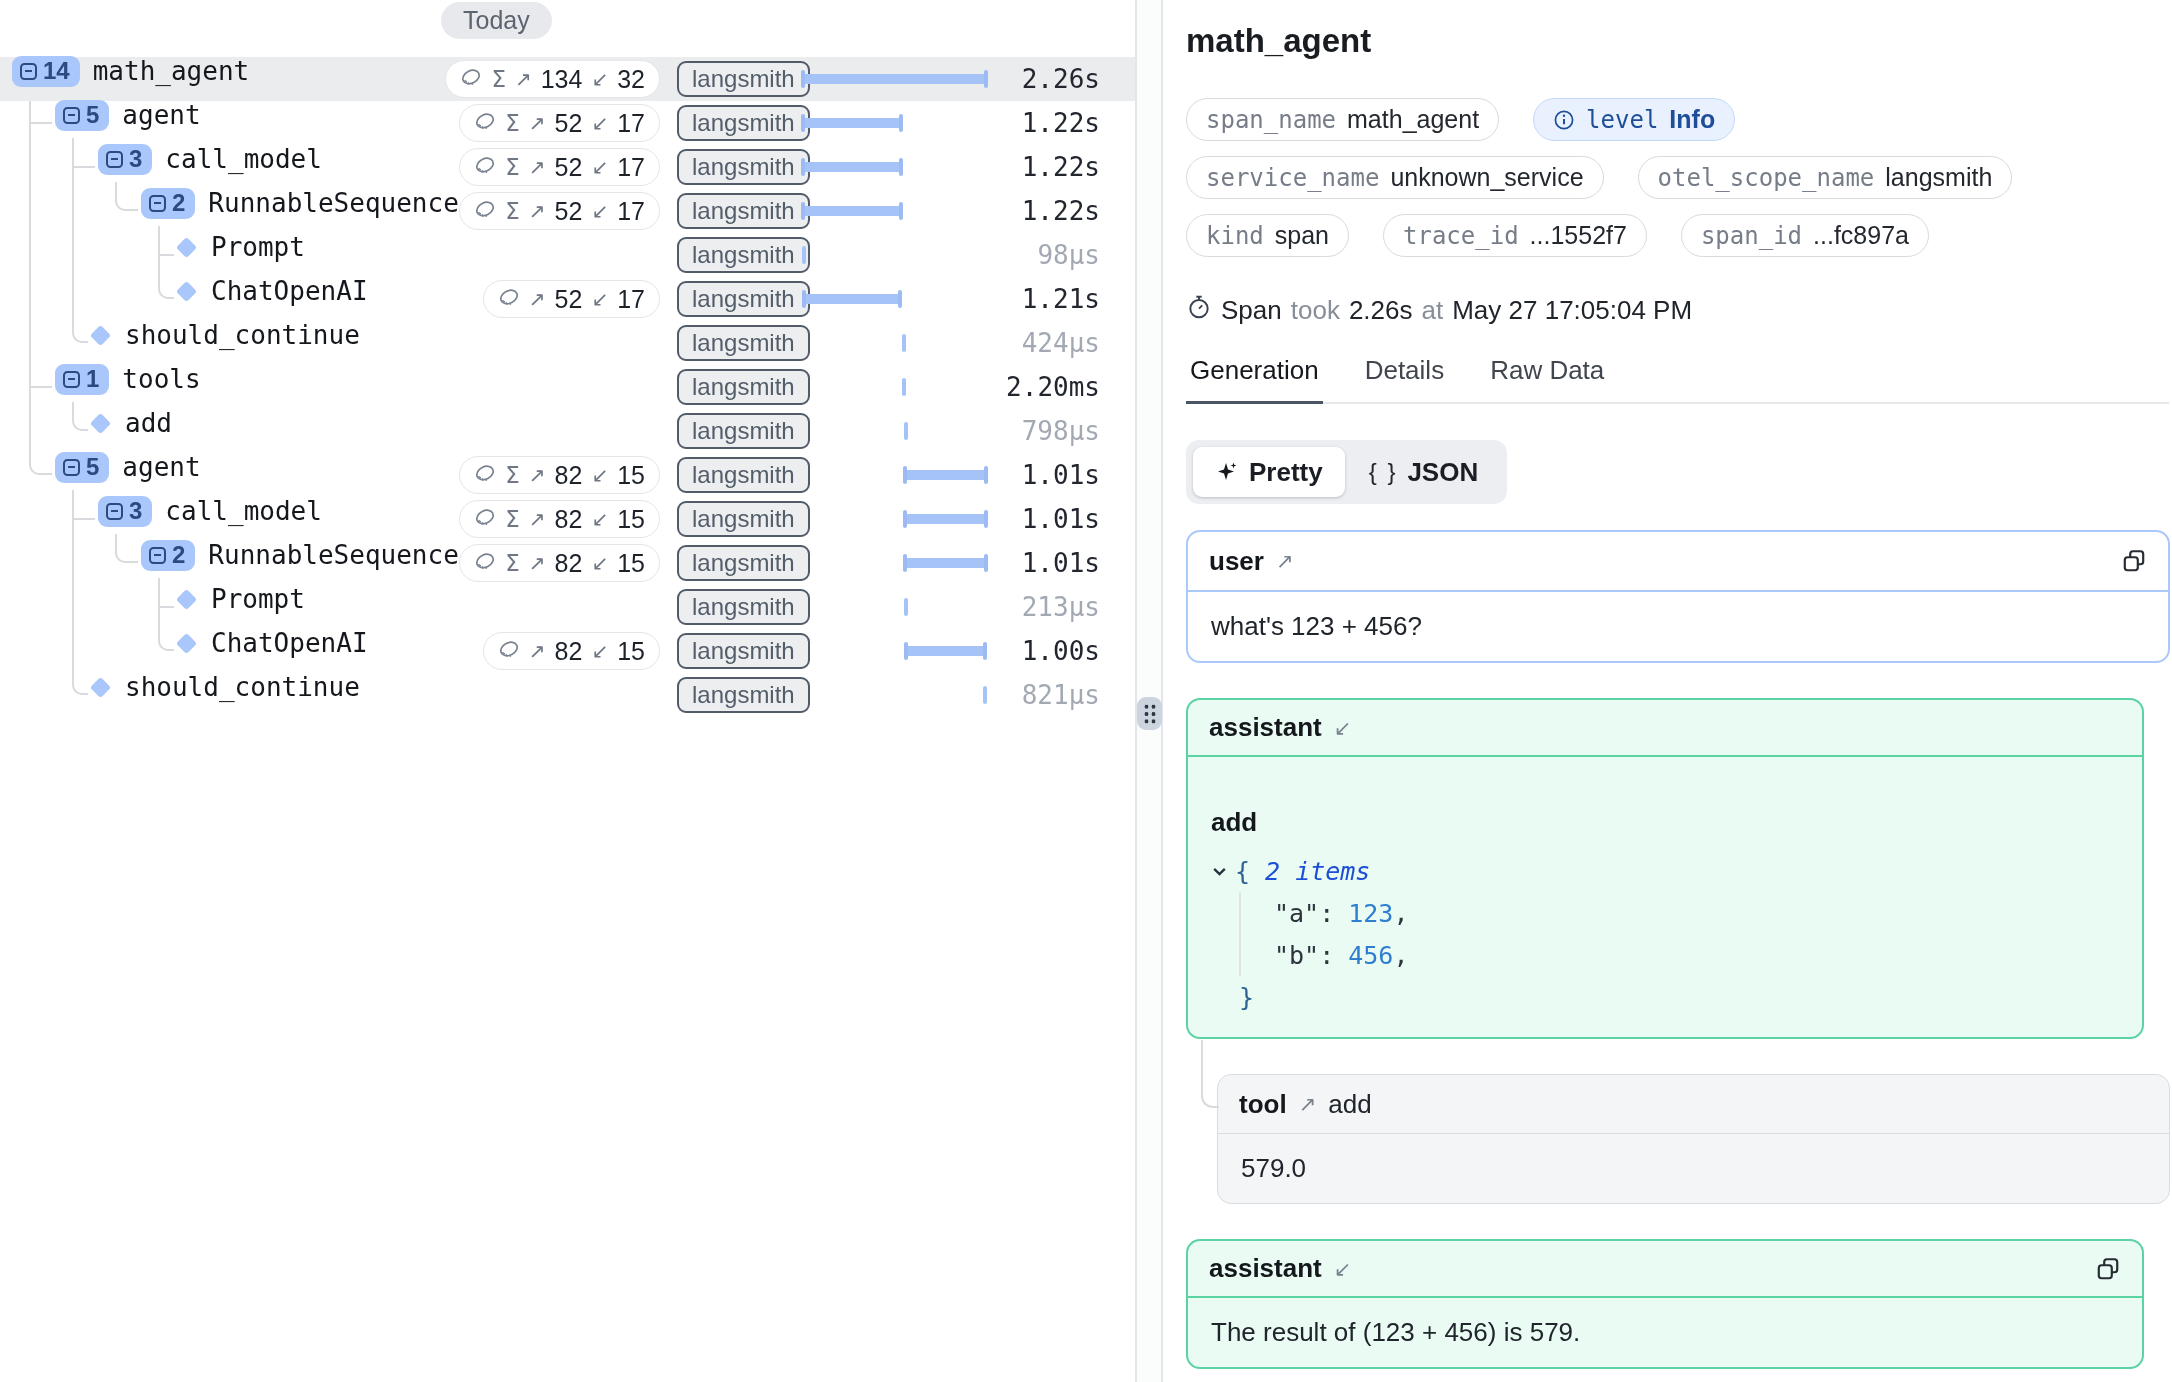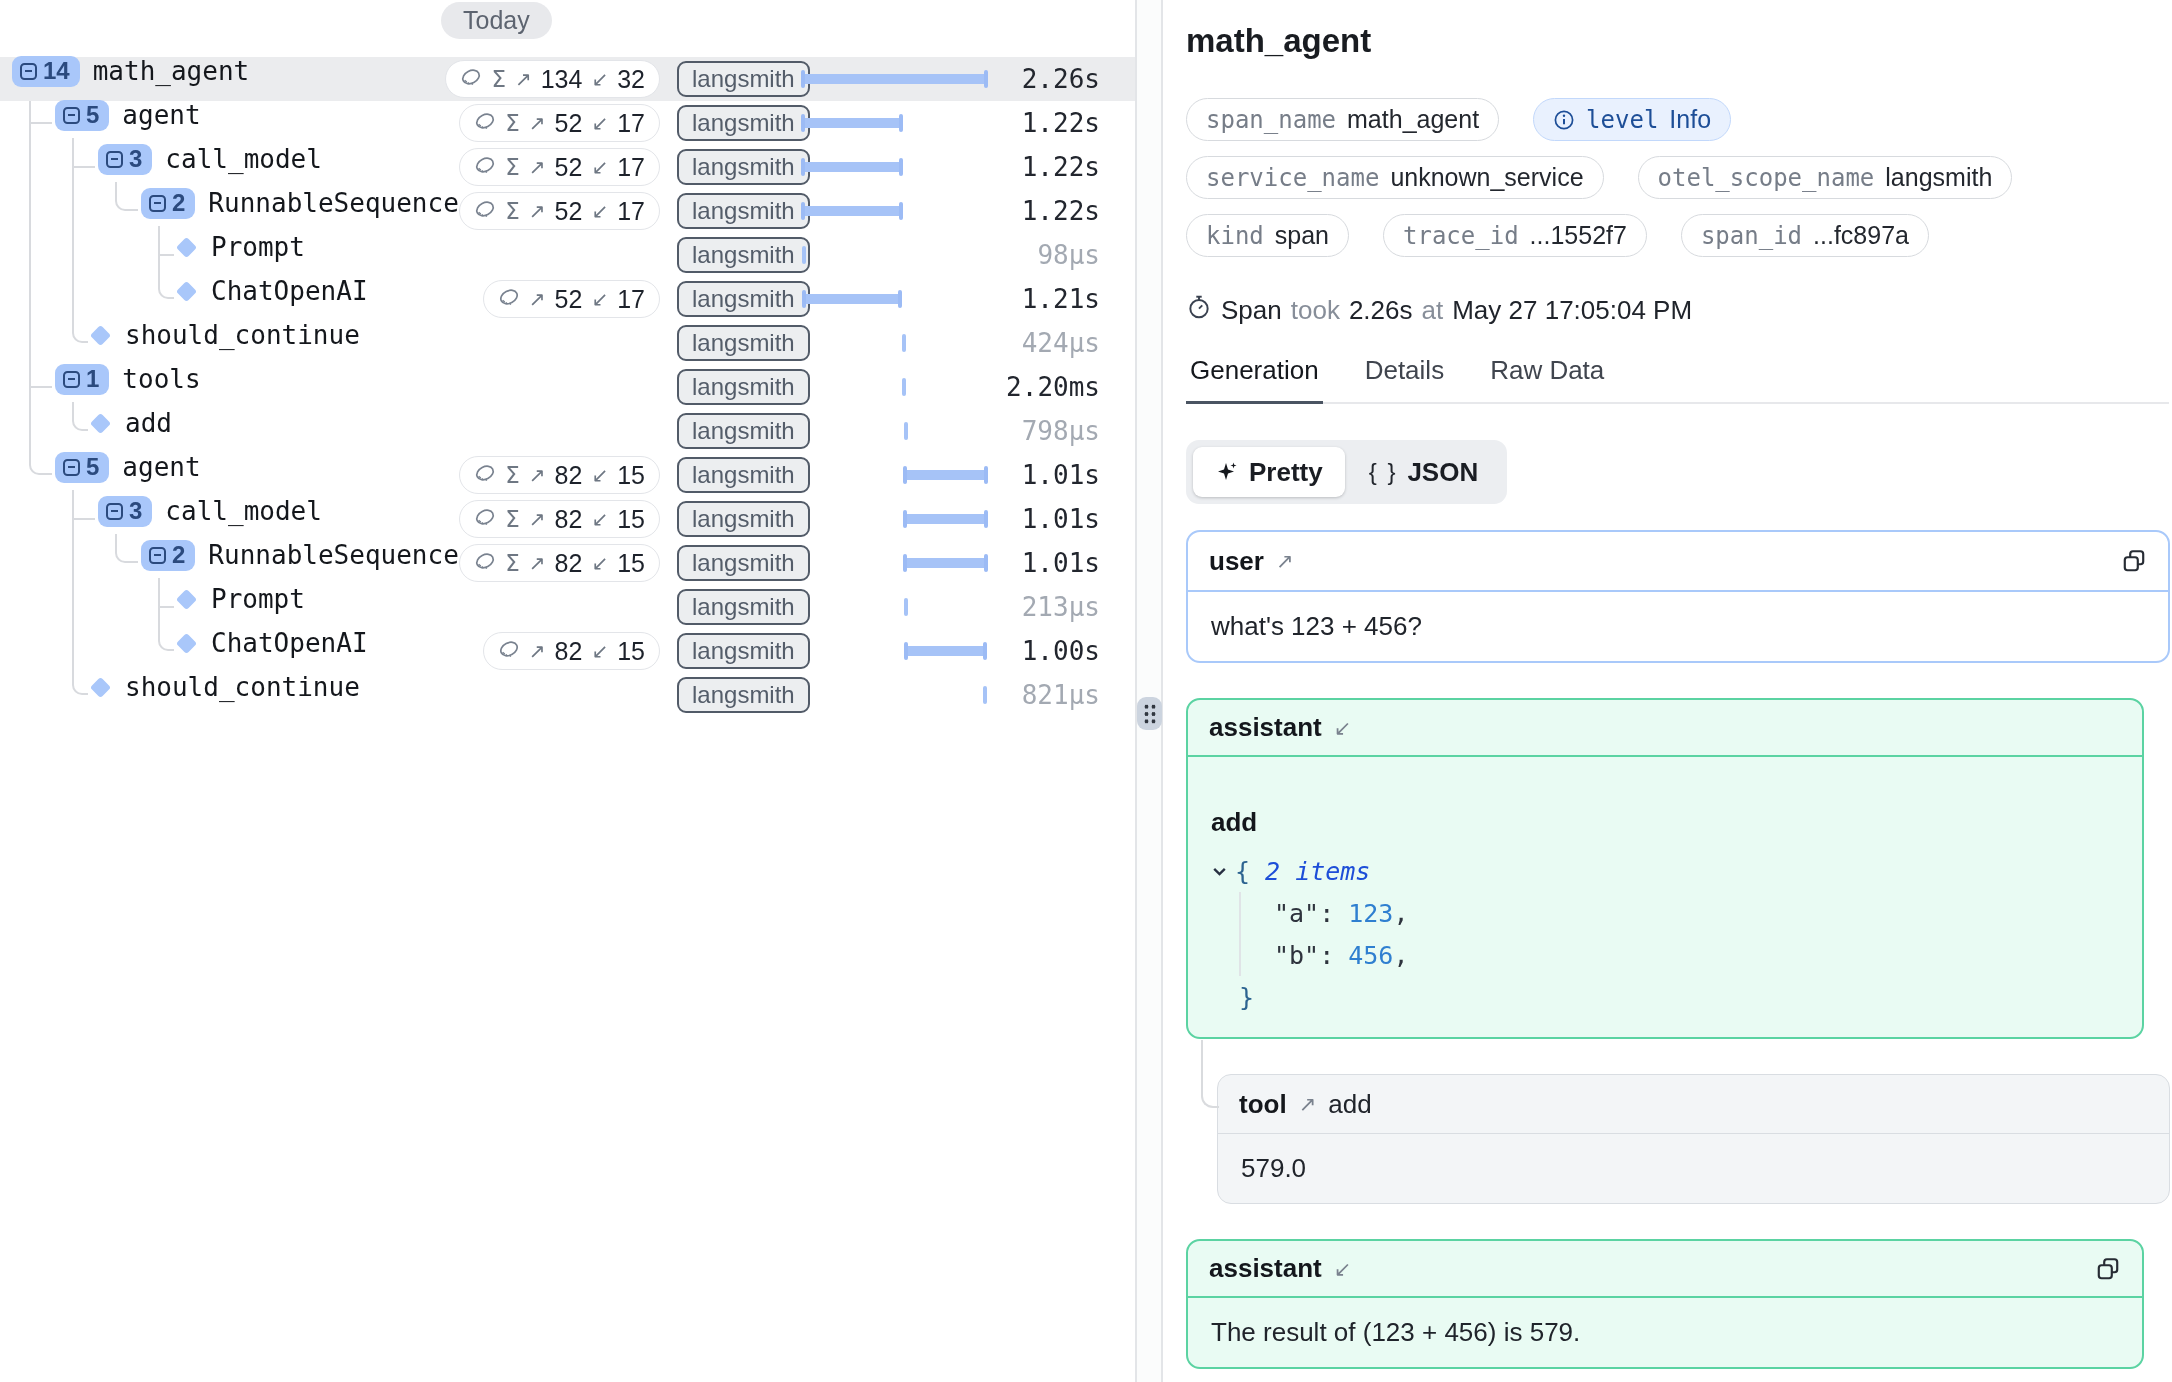--- a/index.html
+++ b/index.html
@@ -51,21 +51,21 @@
   #right-panel { position:absolute; left:1163px; top:0; width:1009px; height:1382px; padding-left:23px; }
   .rp-title { font-size:33px; font-weight:700; color:#191c21; margin-top:22px; }
   .badge-row { display:flex; gap:34px; margin-top:15px; }
   .badge-row:first-of-type { margin-top:38px; }
   .pill { display:inline-flex; align-items:center; gap:11px; height:43px; padding:0 19px; border:1.5px solid #d7dade;
     border-radius:22px; background:#fff; }
   .pill .k { font-family:"DejaVu Sans Mono",monospace; font-size:24px; color:#767d88; white-space:nowrap; }
   .pill .v { font-size:25px; color:#23272e; font-weight:500; white-space:nowrap; }
   .pill.level { background:#e9f1fe; border-color:#c2d8fb; }
   .pill.level .k { color:#1d4e97; }
-  .pill.level .v { color:#1d4e97; font-weight:400; font-family:"Liberation Sans",sans-serif; }
+  .pill.level .v { color:#1d4e97; font-weight:700; font-family:"Liberation Sans",sans-serif; }
   .meta { display:flex; align-items:center; gap:9px; margin-top:37px; font-size:26px; }
   .meta .dk { color:#20242b; } .meta .gy { color:#878e99; }
   .tabs { display:flex; gap:38px; margin-top:16px; border-bottom:2px solid #e7e8eb; width:983px; }
   .tab { font-size:26px; color:#40454e; padding:12px 4px 15px; cursor:pointer; }
   .tab.active { color:#15181d; border-bottom:3px solid #4a5462; margin-bottom:-2px; }
   .toggle-wrap { margin-top:36px; display:inline-flex; background:#eceef1; border-radius:13px; padding:7px; gap:2px; }
   .toggle { display:flex; align-items:center; gap:10px; height:50px; padding:0 22px; border-radius:9px;
     font-size:26px; font-weight:700; color:#1a1d23; }
   .toggle.active { background:#fff; box-shadow:0 1px 3px rgba(60,64,67,.28); }
   .toggle .braces { font-size:24px; font-weight:500; color:#23272e; letter-spacing:2px; }

